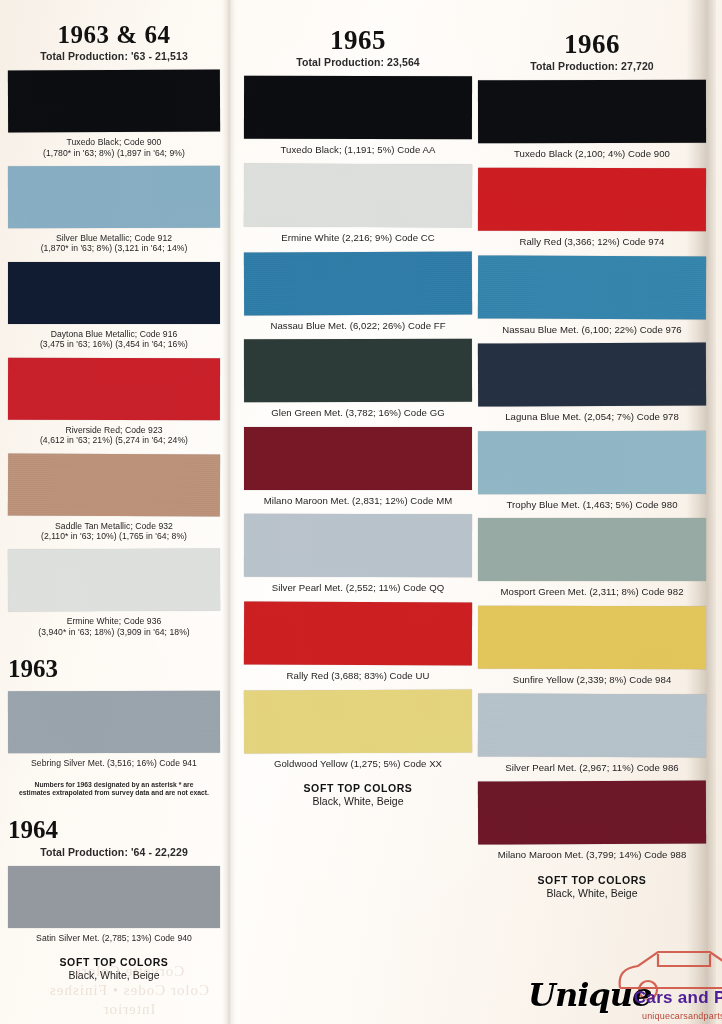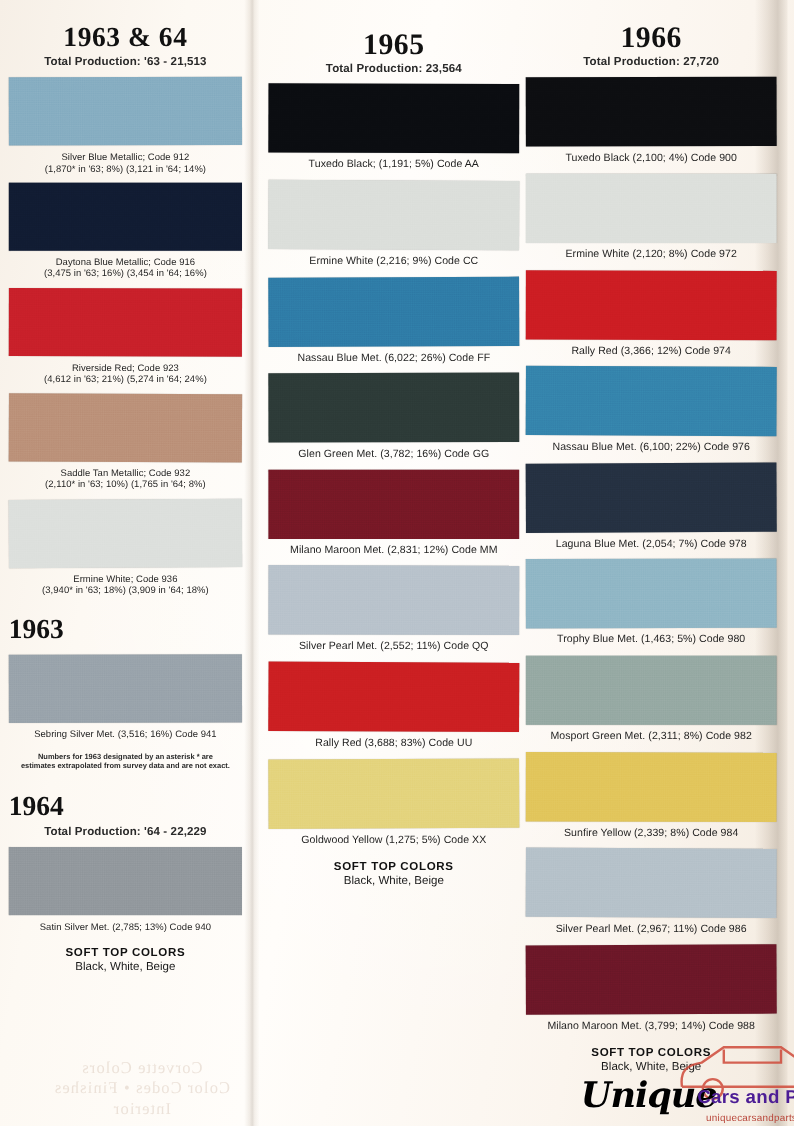--- a/index.html
+++ b/index.html
@@ -204,20 +204,25 @@
 <div class="page">
   <div class="paper-tint"></div>
   <div class="fold-line fold-a"></div>
   <div class="fold-line fold-b"></div>
 
   <div class="col col-1" id="col1" style="top:22px;">
     <div class="year-title">1963 &amp; 64</div>
     <div class="total-prod">Total Production: '63 - 21,513</div>
     <div id="c1-colors">
         <div class="swatch-block">
+          <div class="swatch" title="#0c0d10" style="background: rgb(12, 13, 16); height: 62px; transform: rotate(-0.28deg);"></div>
+          <div class="caption">Tuxedo Black; Code 900
+(1,780* in '63; 8%) (1,897 in '64; 9%)</div>
+        </div>
+        <div class="swatch-block">
           <div class="swatch" title="#87aec2" style="background: rgb(135, 174, 194); height: 62px; transform: rotate(-0.14deg);"></div>
           <div class="caption">Silver Blue Metallic; Code 912
 (1,870* in '63; 8%) (3,121 in '64; 14%)</div>
         </div>
         <div class="swatch-block">
           <div class="swatch" title="#111c33" style="background: rgb(17, 28, 51); height: 62px; transform: rotate(0deg);"></div>
           <div class="caption">Daytona Blue Metallic; Code 916
 (3,475 in '63; 16%) (3,454 in '64; 16%)</div>
         </div>
         <div class="swatch-block">
@@ -297,31 +302,27 @@
           <div class="swatch" title="#e4d47e" style="background: rgb(228, 212, 126); height: 63px; transform: rotate(-0.28deg);"></div>
           <div class="caption">Goldwood Yellow (1,275; 5%) Code XX</div>
         </div>
       </div>
     <div class="soft-top">
       <div class="st-title">SOFT TOP COLORS</div>
       <div class="st-body">Black, White, Beige</div>
     </div>
   </div>
 
-  <div class="col col-3" id="col3" style="top:20px;">
+  <div class="col col-3" id="col3" style="top:30px;">
     <div class="year-title">1966</div>
     <div class="total-prod">Total Production: 27,720</div>
     <div id="c3-colors">
         <div class="swatch-block">
           <div class="swatch" title="#0d0e11" style="background: rgb(13, 14, 17); height: 63px; transform: rotate(-0.14deg);"></div>
           <div class="caption">Tuxedo Black (2,100; 4%) Code 900</div>
-        </div>
-        <div class="swatch-block">
-          <div class="swatch" title="#dde0dc" style="background: rgb(221, 224, 220); height: 63px; transform: rotate(0deg);"></div>
-          <div class="caption">Ermine White (2,120; 8%) Code 972</div>
         </div>
         <div class="swatch-block">
           <div class="swatch" title="#cd1d23" style="background: rgb(205, 29, 35); height: 63px; transform: rotate(0.14deg);"></div>
           <div class="caption">Rally Red (3,366; 12%) Code 974</div>
         </div>
         <div class="swatch-block">
           <div class="swatch" title="#3585ad" style="background: rgb(53, 133, 173); height: 63px; transform: rotate(0.28deg);"></div>
           <div class="caption">Nassau Blue Met. (6,100; 22%) Code 976</div>
         </div>
         <div class="swatch-block">

